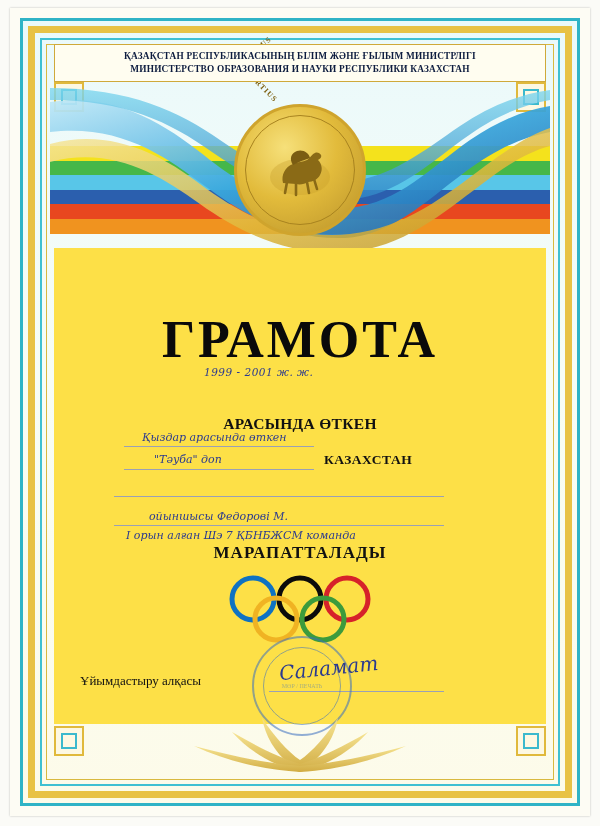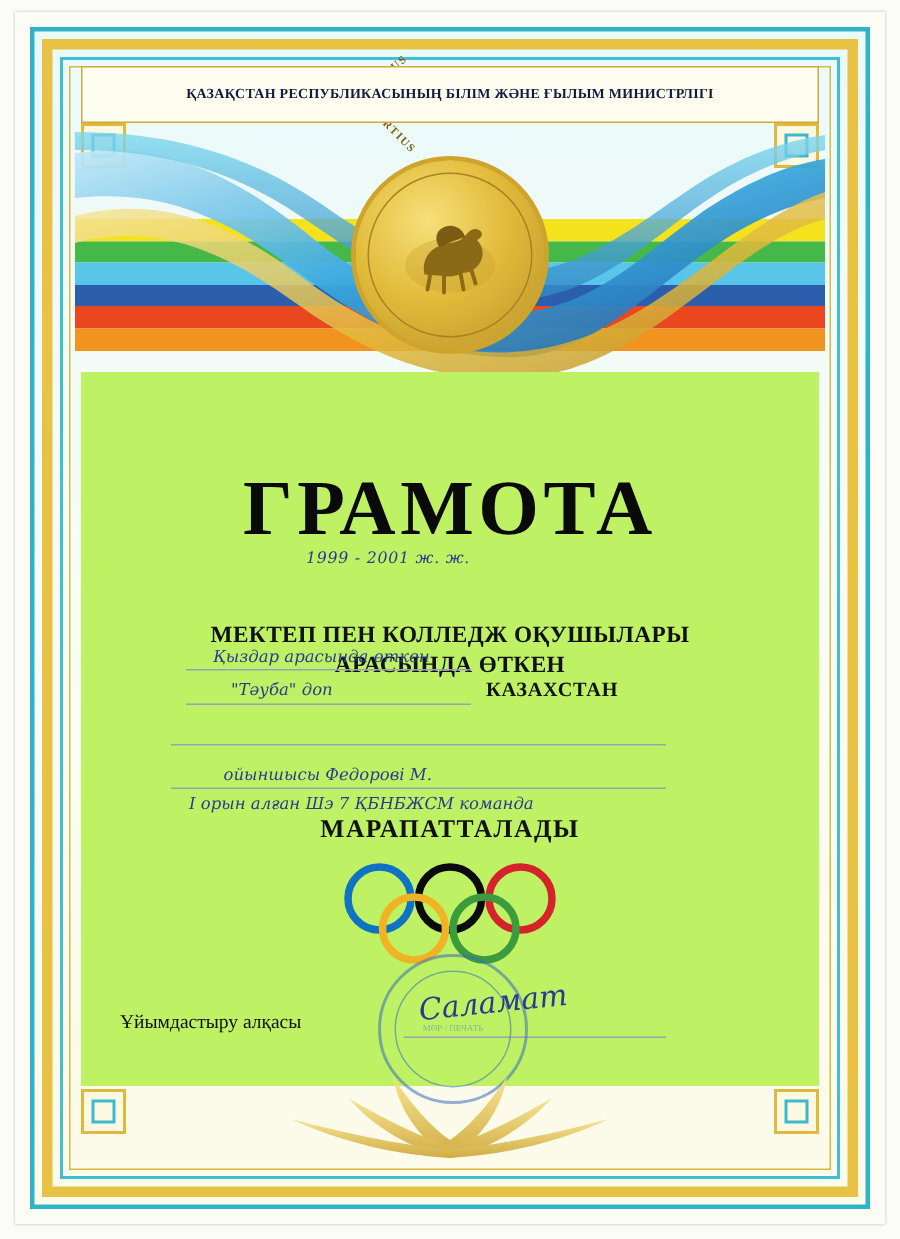--- a/index.html
+++ b/index.html
@@ -105,21 +105,21 @@
     letter-spacing:1px;
   }
   .emblem-text span{
     position:absolute;left:50%;top:50%;transform-origin:0 0;
   }
   .pegasus{position:relative;width:74px;height:66px;}
 
   
   .sheet{
     position:absolute;left:44px;top:240px;right:44px;bottom:92px;
-    background:#bef264;
+    background:#fde047;
     z-index:4;
   }
 
   .title{
     position:absolute;left:0;right:0;top:62px;text-align:center;
     font-size:52px;font-weight:bold;letter-spacing:3px;color:#0a0a0a;
     font-family:"Liberation Serif", serif;
   }
 
   .sub1{
@@ -198,20 +198,21 @@
     <div class="frame-inner"></div>
     <div class="frame-thin"></div>
 
     <div class="corner c-tl"></div>
     <div class="corner c-tr"></div>
     <div class="corner c-bl"></div>
     <div class="corner c-br"></div>
 
     <div class="header">
       <div class="header-line">ҚАЗАҚСТАН РЕСПУБЛИКАСЫНЫҢ БІЛІМ ЖӘНЕ ҒЫЛЫМ МИНИСТРЛІГІ</div>
+      <div class="header-line">МИНИСТЕРСТВО ОБРАЗОВАНИЯ И НАУКИ РЕСПУБЛИКИ КАЗАХСТАН</div>
     </div>
 
     <div class="ribbon-band">
       <div class="stripes">
         <div class="s1"></div>
           <div class="s2"></div>
           <div class="s3"></div>
         <div class="s4"></div>
           <div class="s5"></div>
           <div class="s6"></div>
@@ -262,21 +263,20 @@
       </div>
     </div>
 
     <div class="sheet">
 
       <div class="title">ГРАМОТА</div>
 
       <div class="hand hw-date">1999 - 2001 ж. ж.</div>
 
       <div class="sub1">
-        <div>МЕКТЕП ПЕН КОЛЛЕДЖ ОҚУШЫЛАРЫ</div>
         <div>АРАСЫНДА ӨТКЕН</div>
       </div>
 
       <div class="rule r1"></div>
       <div class="rule r2"></div>
       <div class="rule r3"></div>
       <div class="rule r4"></div>
 
       <div class="hand hw1">Қыздар арасында өткен</div>
       <div class="hand hw2">"Тәуба" доп</div>

